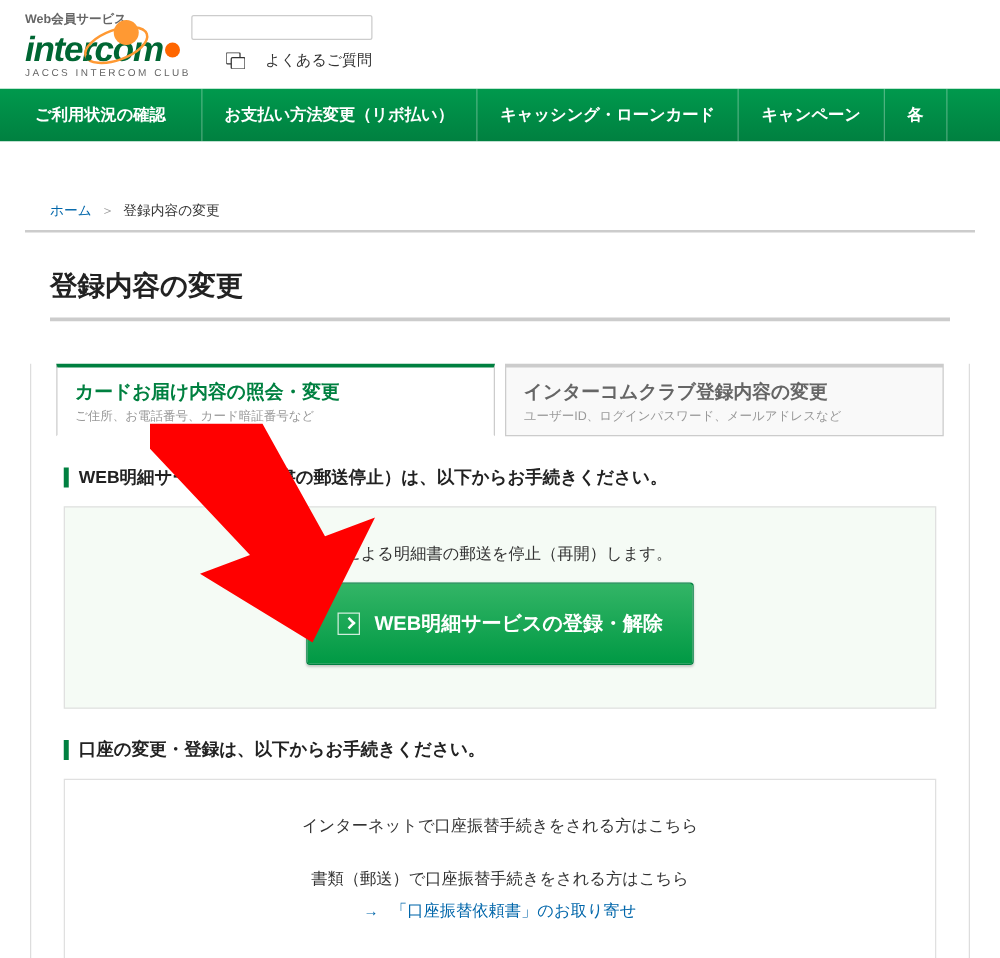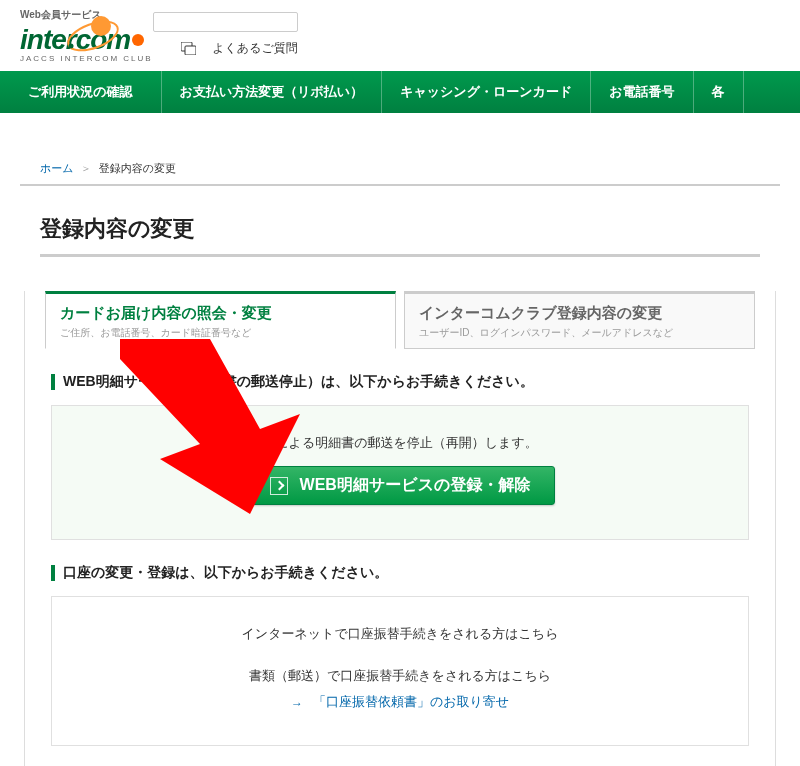--- a/index.html
+++ b/index.html
@@ -40,21 +40,21 @@
     .tab-desc { font-size: 10px; color: #999; }
     .tab:not(.active) .tab-title { color: #666; }
     
     .section-label { display: flex; align-items: center; font-size: 14px; font-weight: bold; color: #222; margin: 24px 0 14px 6px; }
     .section-bar { width: 4px; height: 16px; background: #008040; margin-right: 8px; }
     
     .section-box { border: 1px solid #e0e0e0; background: #f5fbf5; padding: 28px 20px 34px; text-align: center; margin: 0 6px; }
     .section-box.white { background: #fff; }
     .section-caption { font-size: 13px; color: #333; margin-bottom: 14px; }
     
-    .big-button { display: inline-flex; align-items: center; justify-content: center; gap: 12px; min-width: 310px; height: 39px; background: linear-gradient(#33b566, #009944); border: 1px solid #008040; border-radius: 3px; color: #fff; font-size: 16px; font-weight: bold; cursor: pointer; box-shadow: 0 1px 2px rgba(0,0,0,0.2); }
+    .big-button { display: inline-flex; align-items: center; justify-content: center; gap: 12px; min-width: 310px; height: 66px; background: linear-gradient(#33b566, #009944); border: 1px solid #008040; border-radius: 3px; color: #fff; font-size: 16px; font-weight: bold; cursor: pointer; box-shadow: 0 1px 2px rgba(0,0,0,0.2); }
     .btn-arrow { width: 18px; height: 18px; display: inline-block; position: relative; border: 1px solid rgba(255,255,255,0.8); }
     .btn-arrow::after { content: ""; position: absolute; left: 5px; top: 4px; width: 5px; height: 5px; border-top: 2px solid #fff; border-right: 2px solid #fff; transform: rotate(45deg); }
     
     .sub-link { margin-top: 24px; font-size: 13px; color: #333; }
     .sub-link-row { margin-top: 8px; display: flex; align-items: center; justify-content: center; gap: 10px; }
     .link-arrow { color: #0066aa; font-size: 12px; }
     .text-link { color: #0066aa; text-decoration: none; }
     
     .red-arrow { position: absolute; z-index: 100; pointer-events: none; }
     .content-wrap { position: relative; }
@@ -87,21 +87,21 @@
         </svg>
       <span>よくあるご質問</span>
     </div>
   </div>
 </div>
 
 <div class="nav">
   <div class="nav-item">ご利用状況の確認</div>
   <div class="nav-item">お支払い方法変更（リボ払い）</div>
   <div class="nav-item">キャッシング・ローンカード</div>
-  <div class="nav-item">お電話番号</div>
+  <div class="nav-item">キャンペーン</div>
   <div class="nav-item">各</div>
 </div>
 
 <div class="content-wrap">
 
   <div class="content">
 
     <div class="breadcrumb">
       <a href="#">ホーム</a>
       <span class="sep">＞</span>

